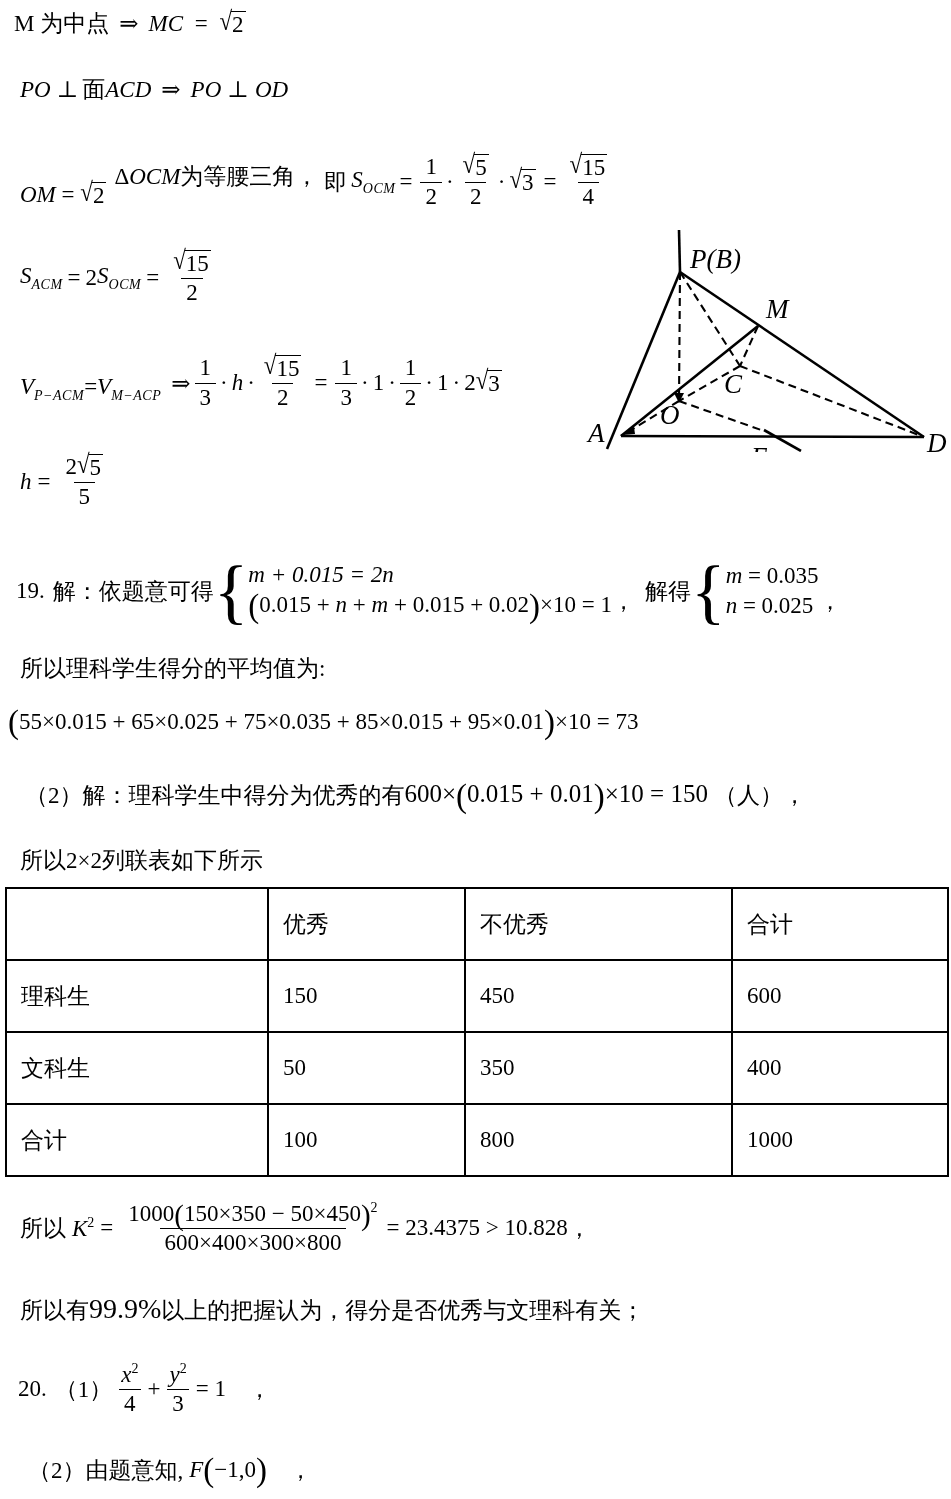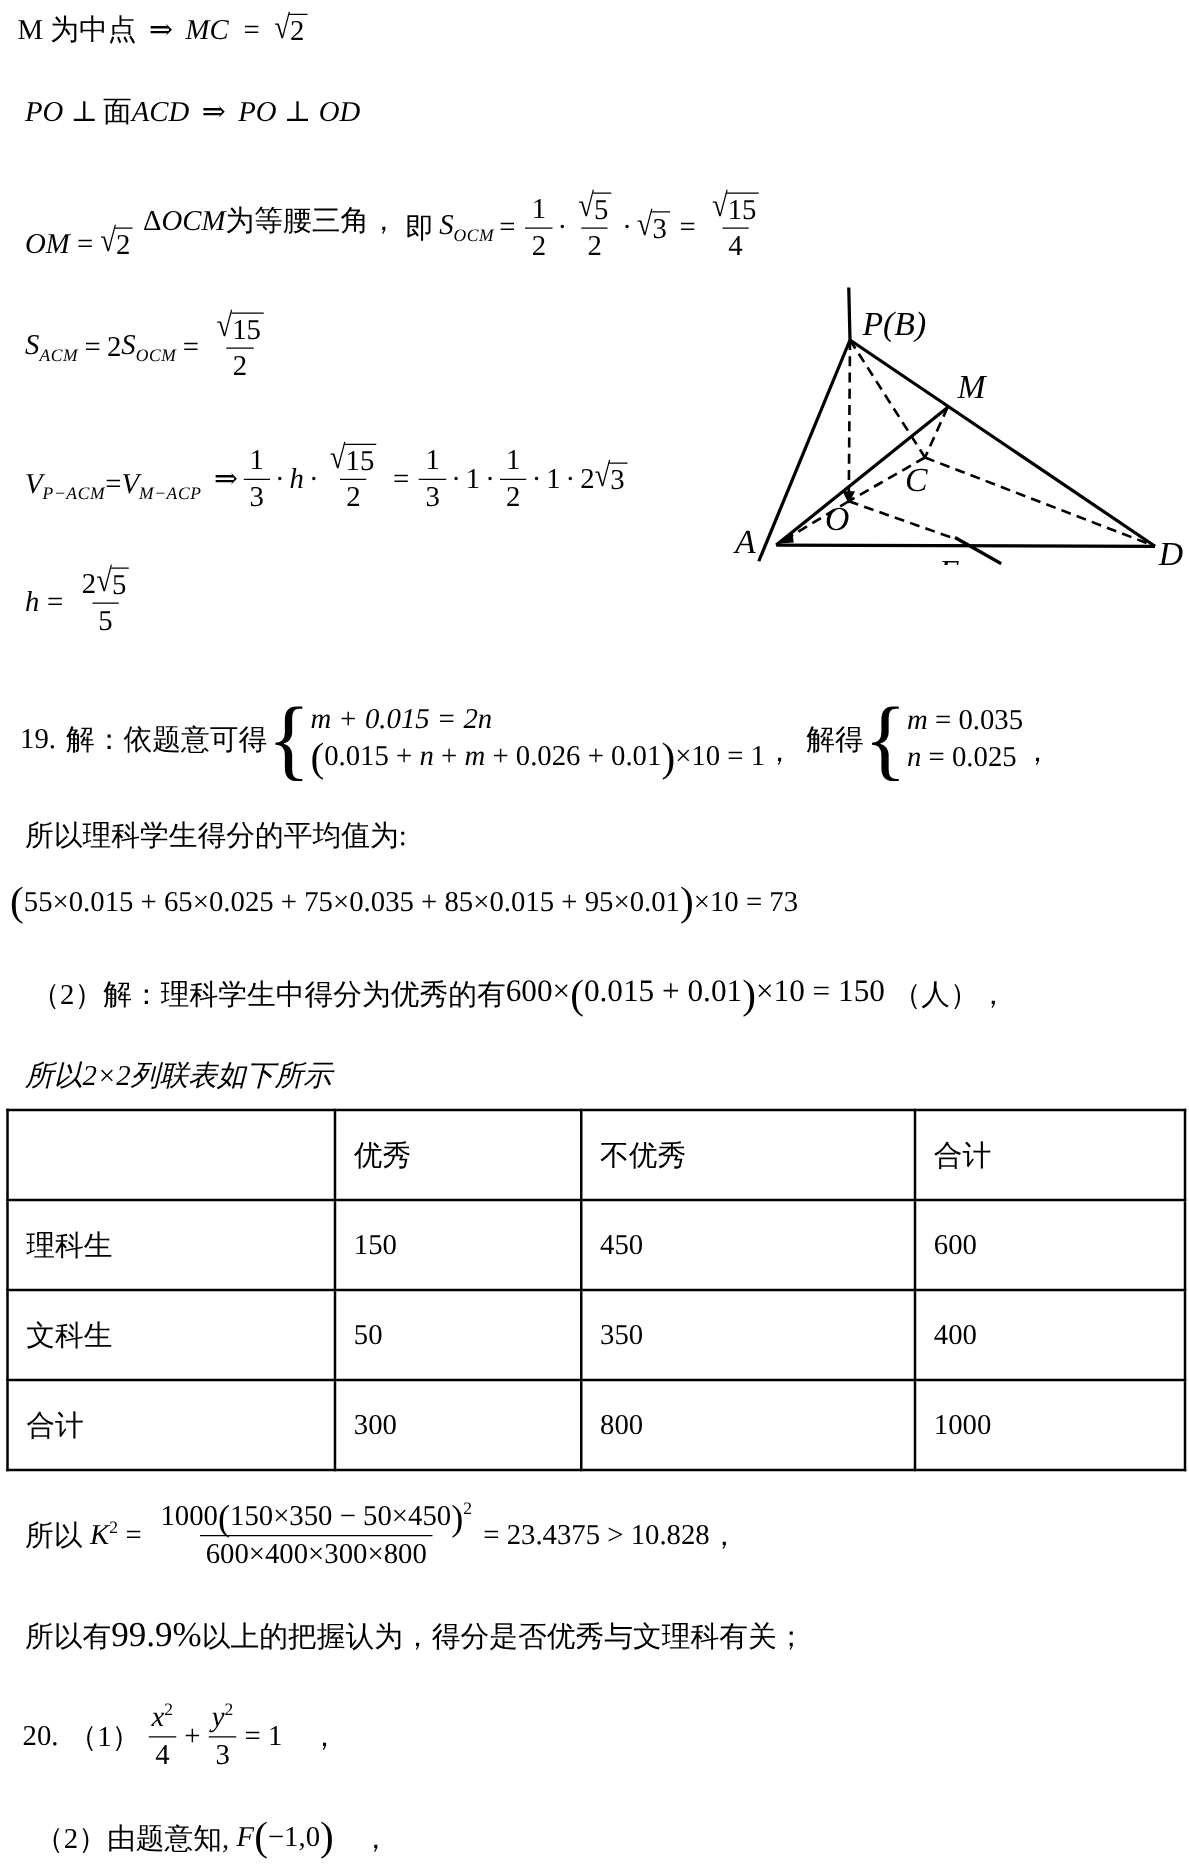--- a/index.html
+++ b/index.html
@@ -195,21 +195,21 @@
 
 <div class="line" style="top:551px;left:16px;height:80px;display:flex;align-items:center;">
   <span>19.</span>
   <span class="sp" style="width:8px;"></span>
   <span class="cn">解：</span>
   <span class="cn">依题意可得</span>
   <span class="sys">
     <span class="brace">{</span>
     <span class="syscol">
       <span><span class="it">m</span><span style="white-space:pre;font-style:italic;"> + 0.015 = 2</span><span class="it">n</span></span>
-      <span><span class="bp1">(</span><span style="white-space:pre;">0.015 + </span><span class="it">n</span><span style="white-space:pre;"> + </span><span class="it">m</span><span style="white-space:pre;"> + 0.026 + 0.01</span><span class="bp1">)</span><span>×10 = 1</span></span>
+      <span><span class="bp1">(</span><span style="white-space:pre;">0.015 + </span><span class="it">n</span><span style="white-space:pre;"> + </span><span class="it">m</span><span style="white-space:pre;"> + 0.015 + 0.02</span><span class="bp1">)</span><span>×10 = 1</span></span>
     </span>
   </span>
   <span style="position:relative;top:10px;" class="cn">，</span>
   <span class="sp"></span>
   <span class="cn">解得</span>
   <span class="sys">
     <span class="brace">{</span>
     <span class="syscol">
       <span><span class="it">m</span><span style="white-space:pre;"> = 0.035</span></span>
       <span><span class="it">n</span><span style="white-space:pre;text-align:right;"> = 0.025</span></span>
@@ -231,21 +231,21 @@
 
 <div class="line" style="top:773px;left:25px;height:44px;display:flex;align-items:center;">
   <span class="cn">（2）</span>
     <span class="cn">解：</span>
     <span class="cn">理科学生中得分为优秀的有</span>
   <span class="big600"><span>600×</span><span class="bp1">(</span><span style="white-space:pre;">0.015 + 0.01</span><span class="bp1">)</span><span>×10 = 150</span></span>
   <span class="sp" style="width:6px;"></span>
   <span class="cn">（人），</span>
 </div>
 
-<div class="line" style="top:845px;left:20px;font-style:italic;">
+<div class="line" style="top:845px;left:20px;">
   <span class="cn">所以</span><span>2×2</span><span class="cn">列联表如下所示</span>
 </div>
 
 <table class="ct" style="top:887px;left:5px;width:942px;padding-left:12px;">
   <colgroup>
       <col style="width:262px;">
       <col style="width:197px;">
       <col style="width:267px;">
       <col style="width:216px;">
     </colgroup>
@@ -263,21 +263,21 @@
     <td>600</td>
   </tr>
   <tr>
     <td>文科生</td>
     <td>50</td>
     <td>350</td>
     <td>400</td>
   </tr>
   <tr>
     <td>合计</td>
-    <td>300</td>
+    <td>100</td>
     <td>800</td>
     <td>1000</td>
   </tr>
 </tbody>
   </table>
 
 <div class="line" style="top:1186px;left:20px;height:84px;display:flex;align-items:center;">
   <span class="cn">所以</span>
   <span class="sp" style="width:6px;"></span>
   <span class="it"><span>K</span><sup class="sp-exp" style="font-style:normal;">2</sup></span>

